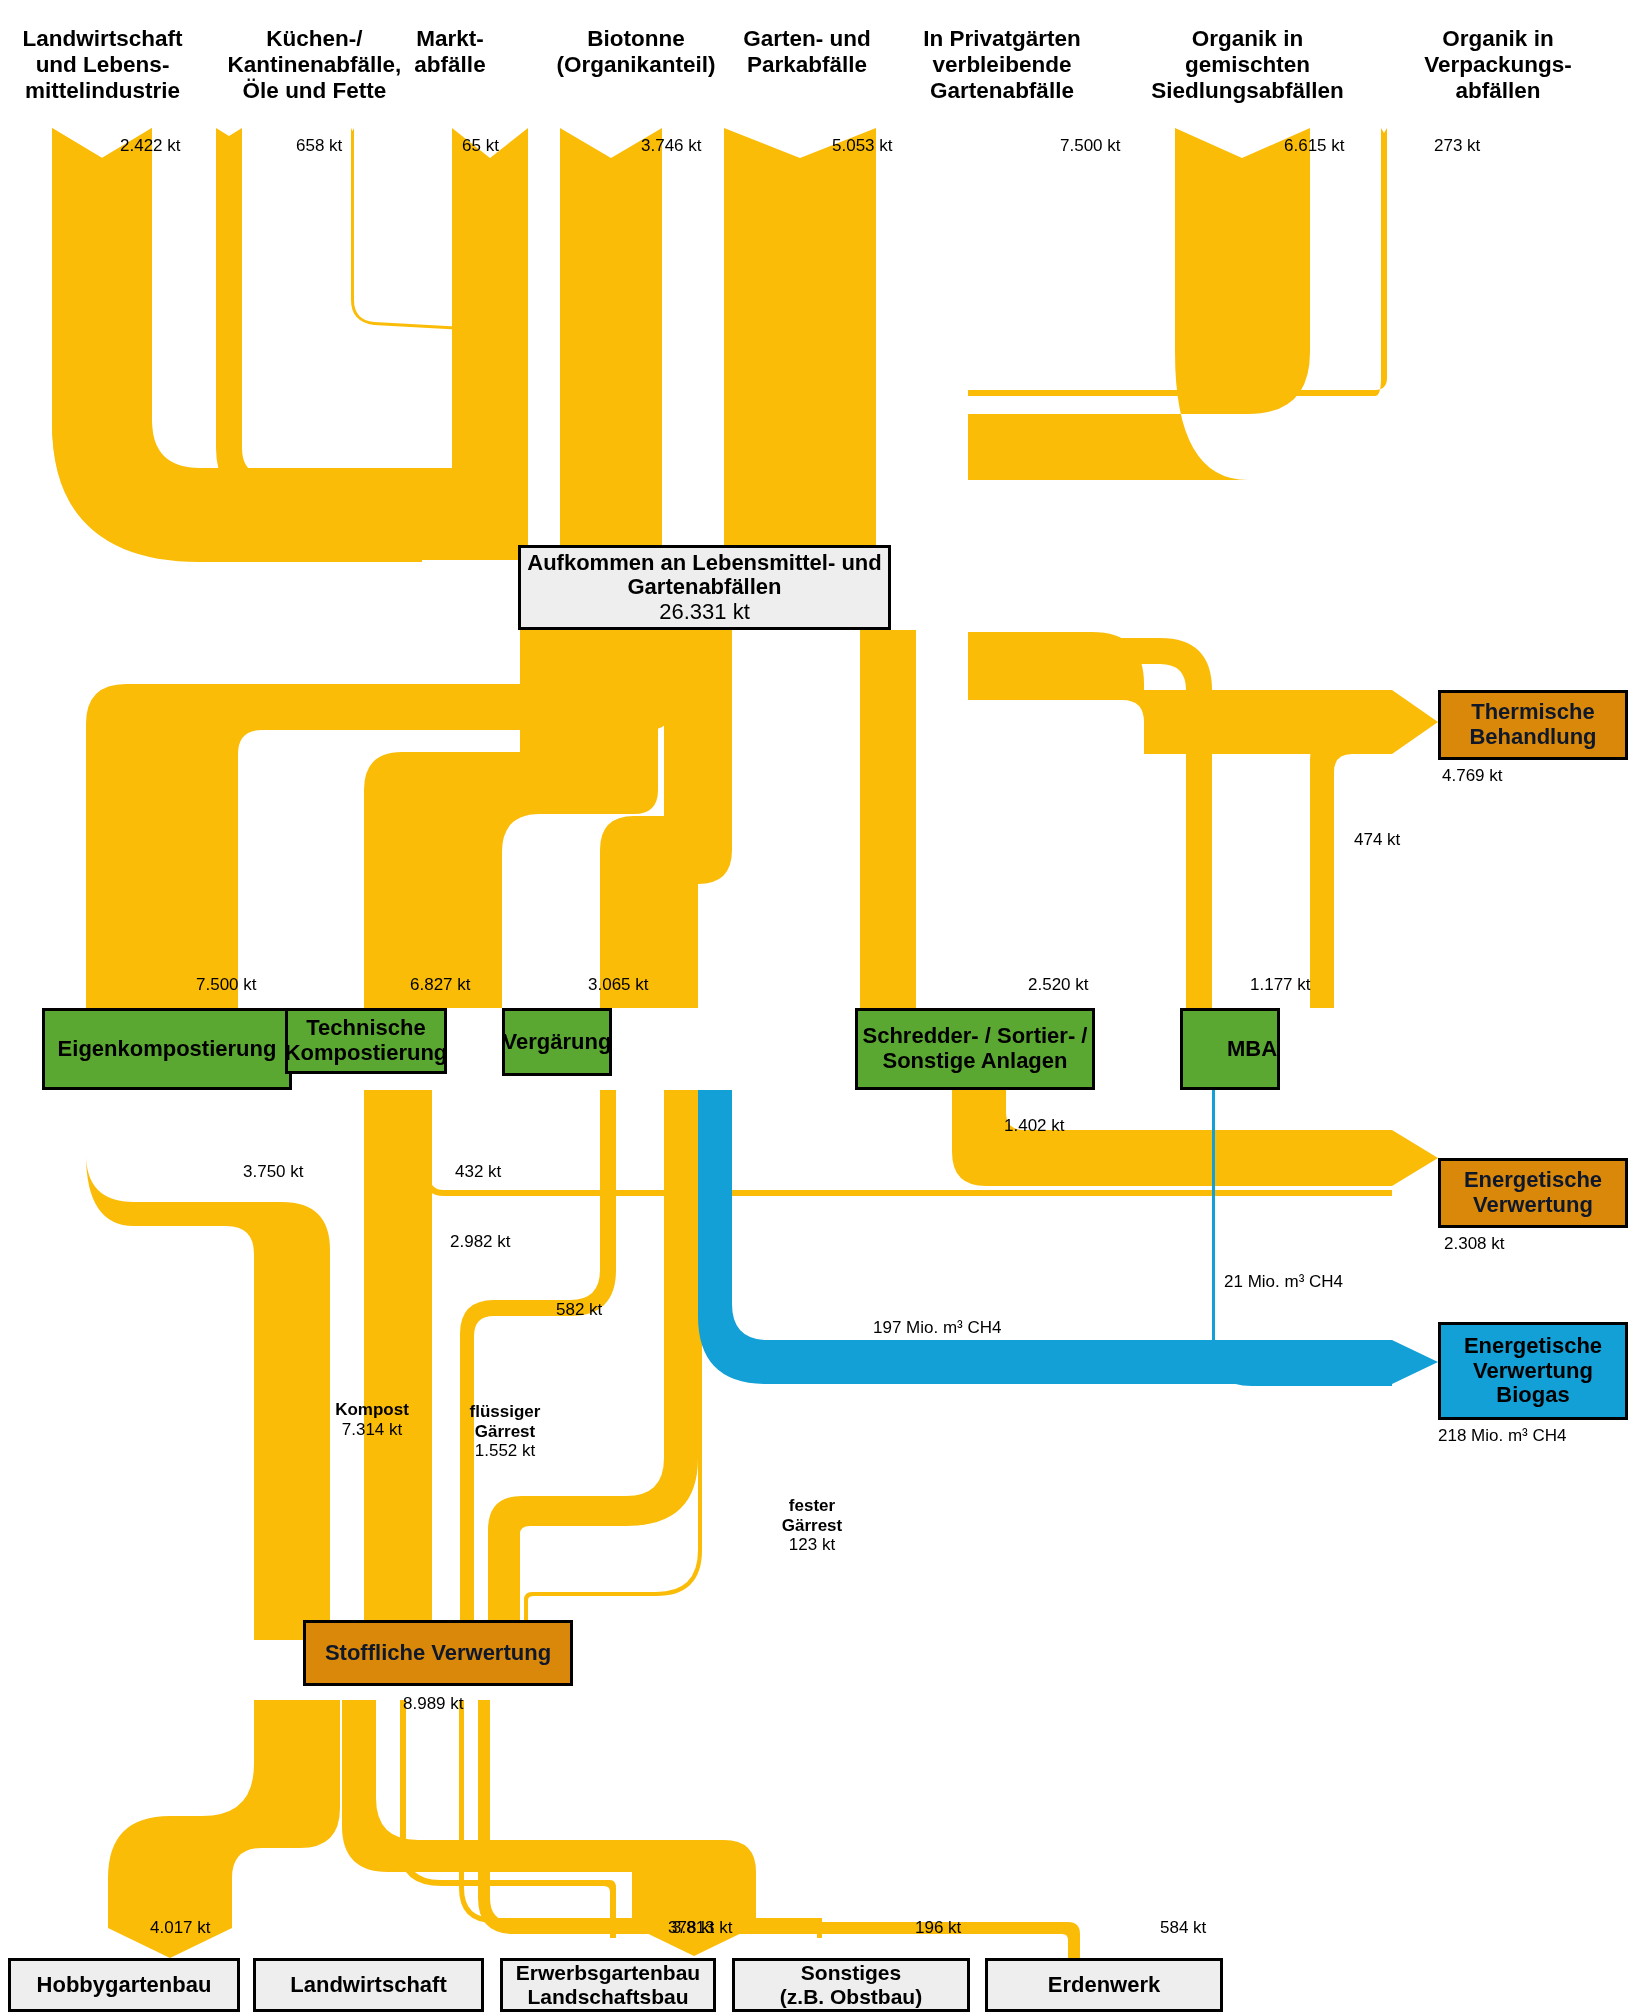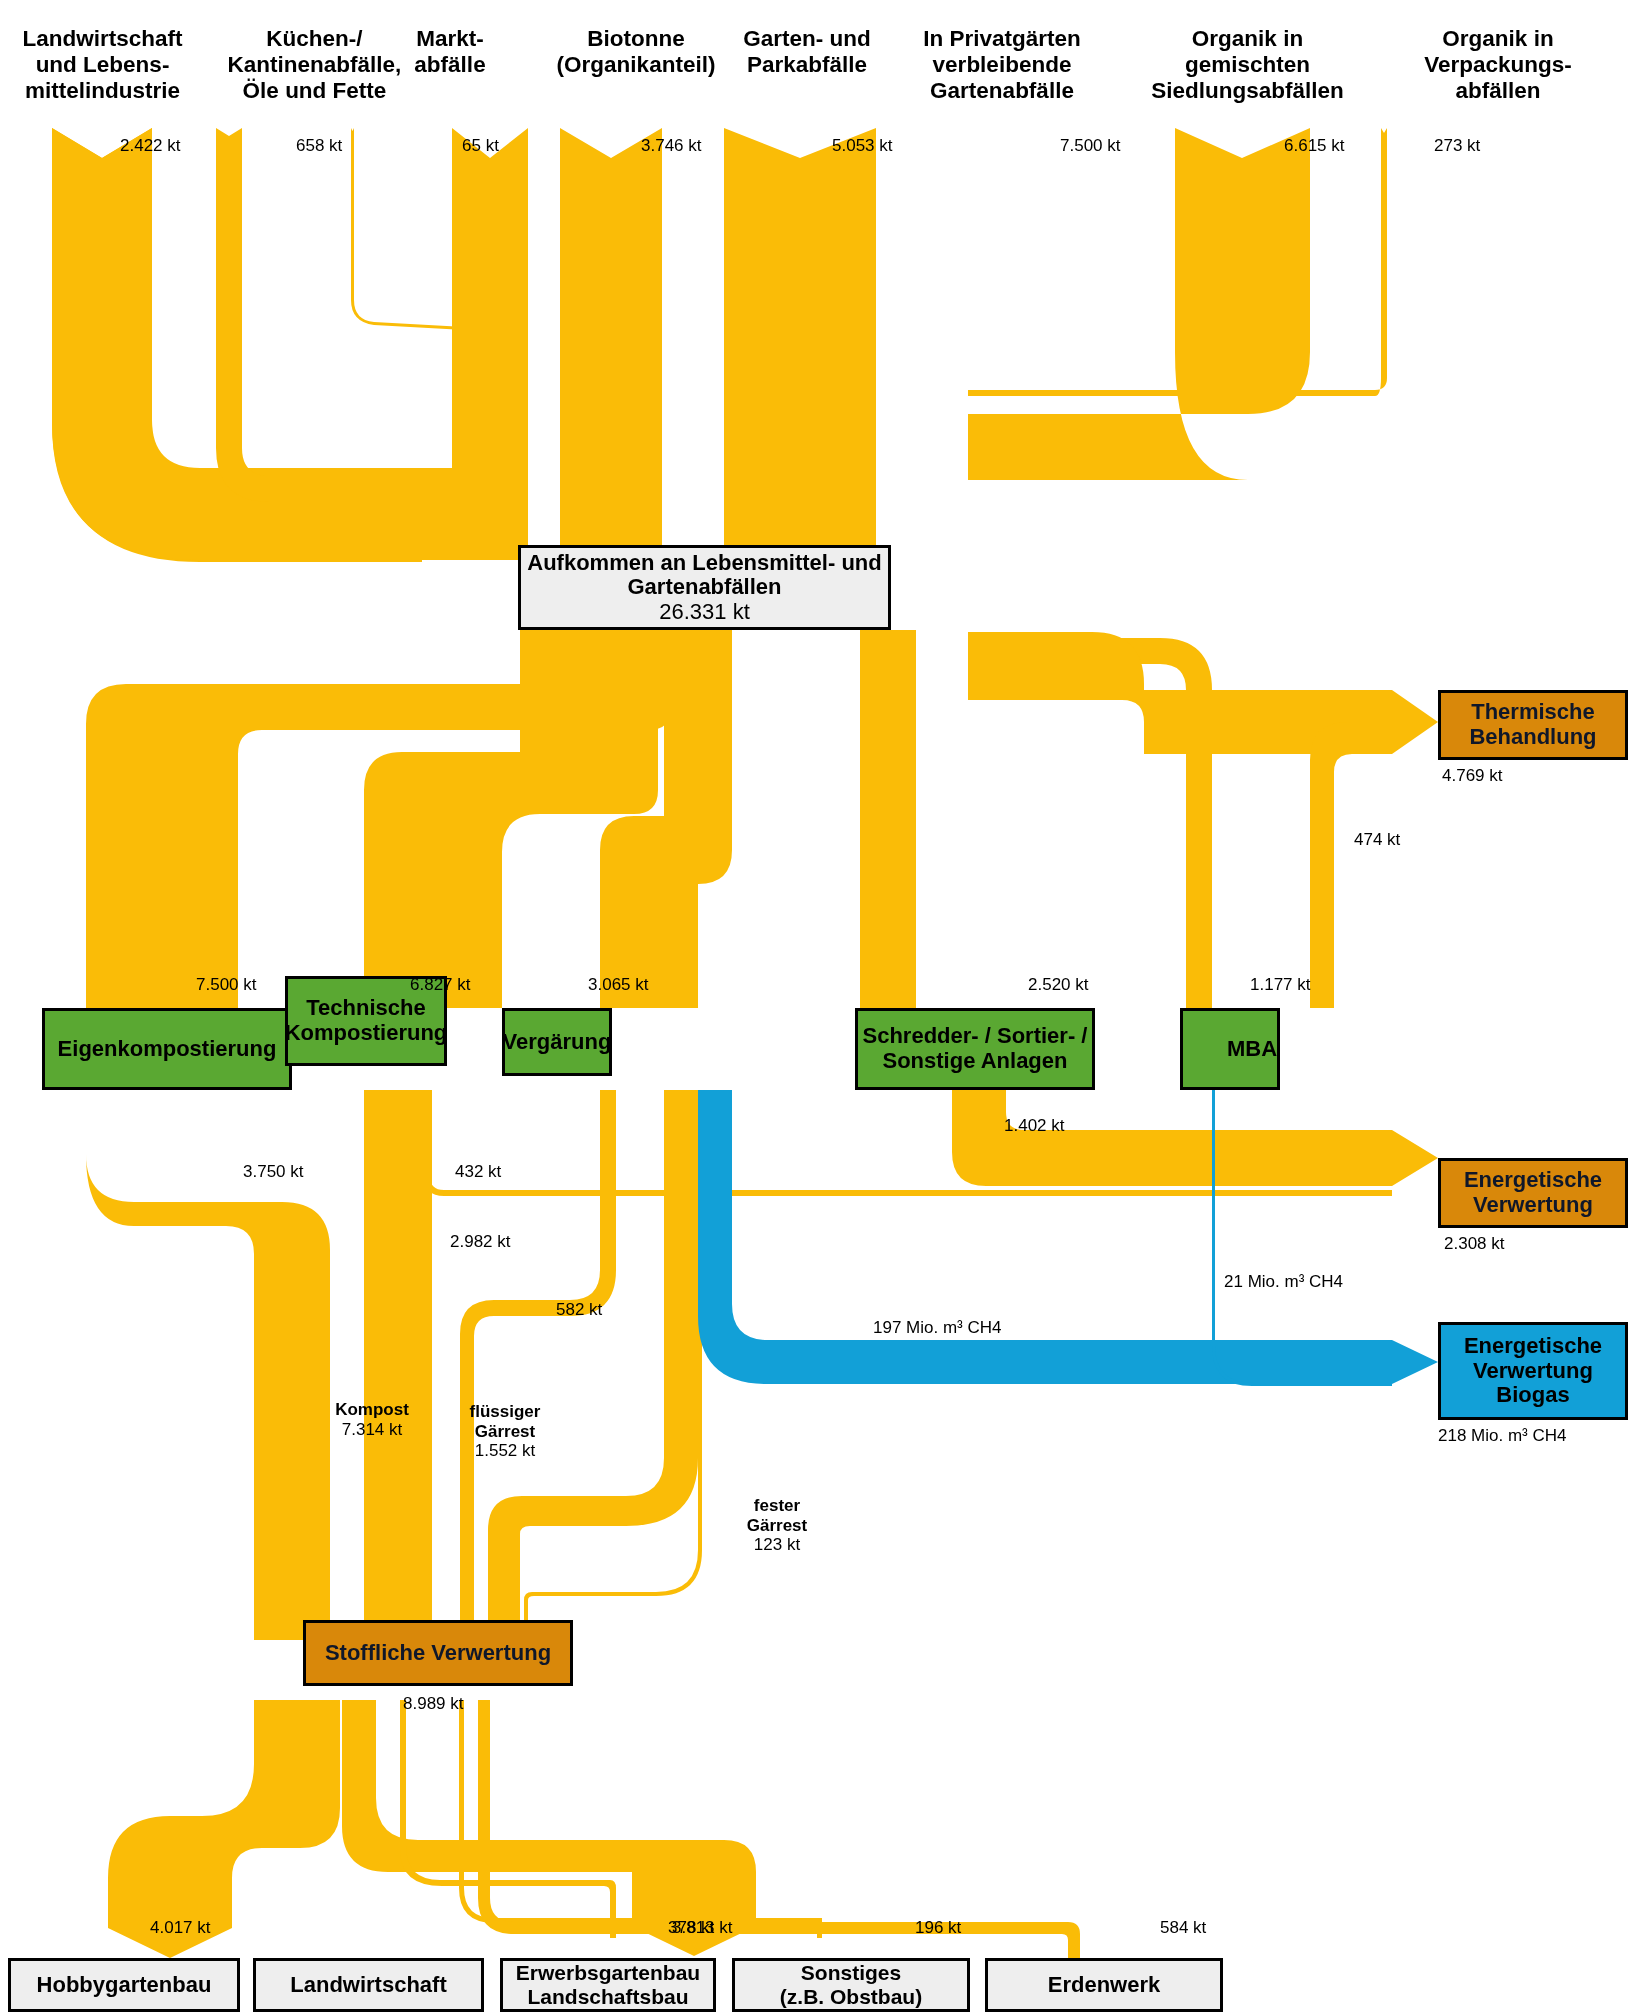--- a/index.html
+++ b/index.html
@@ -400,21 +400,21 @@
     <span class="l2">Gartenabfällen</span><br>
     <span class="l3">26.331 kt</span>
   </span>
 </div>
 
 <div class="node-box proc" style="left:42px;top:1008px;width:250px;height:82px;">
   <span>Eigenkompostierung</span>
 </div>
 <div class="flow-label" style="left:196px;top:975px;">7.500 kt</div>
 
-<div class="node-box proc" style="left:285px;top:976px;width:162px;height:90px;">
+<div class="node-box proc" style="left:285px;top:1008px;width:162px;height:66px;">
   <span>
     <span>Technische</span><br>
     <span>Kompostierung</span>
   </span>
 </div>
 <div class="flow-label" style="left:410px;top:975px;">6.827 kt</div>
 
 <div class="node-box proc" style="left:502px;top:1008px;width:110px;height:68px;">
   <span>Vergärung</span>
 </div>
@@ -477,21 +477,21 @@
   <div style="font-weight:bold;">Kompost</div>
   <div style="font-weight:normal;">7.314 kt</div>
 </div>
 
 <div class="flow-label ctr" style="left:430px;top:1402px;width:150px;">
   <div style="font-weight:bold;">flüssiger</div>
   <div style="font-weight:bold;">Gärrest</div>
   <div style="font-weight:normal;">1.552 kt</div>
 </div>
 
-<div class="flow-label ctr" style="left:712px;top:1496px;width:130px;">
+<div class="flow-label ctr" style="left:747px;top:1496px;width:130px;">
   <div style="font-weight:bold;">fester</div>
   <div style="font-weight:bold;">Gärrest</div>
   <div style="font-weight:normal;">123 kt</div>
 </div>
 
 <div class="flow-label" style="left:1004px;top:1116px;">1.402 kt</div>
 
 <div class="flow-label" style="left:873px;top:1318px;">197 Mio. m³ CH4</div>
 
 <div class="flow-label" style="left:1224px;top:1272px;">21 Mio. m³ CH4</div>

